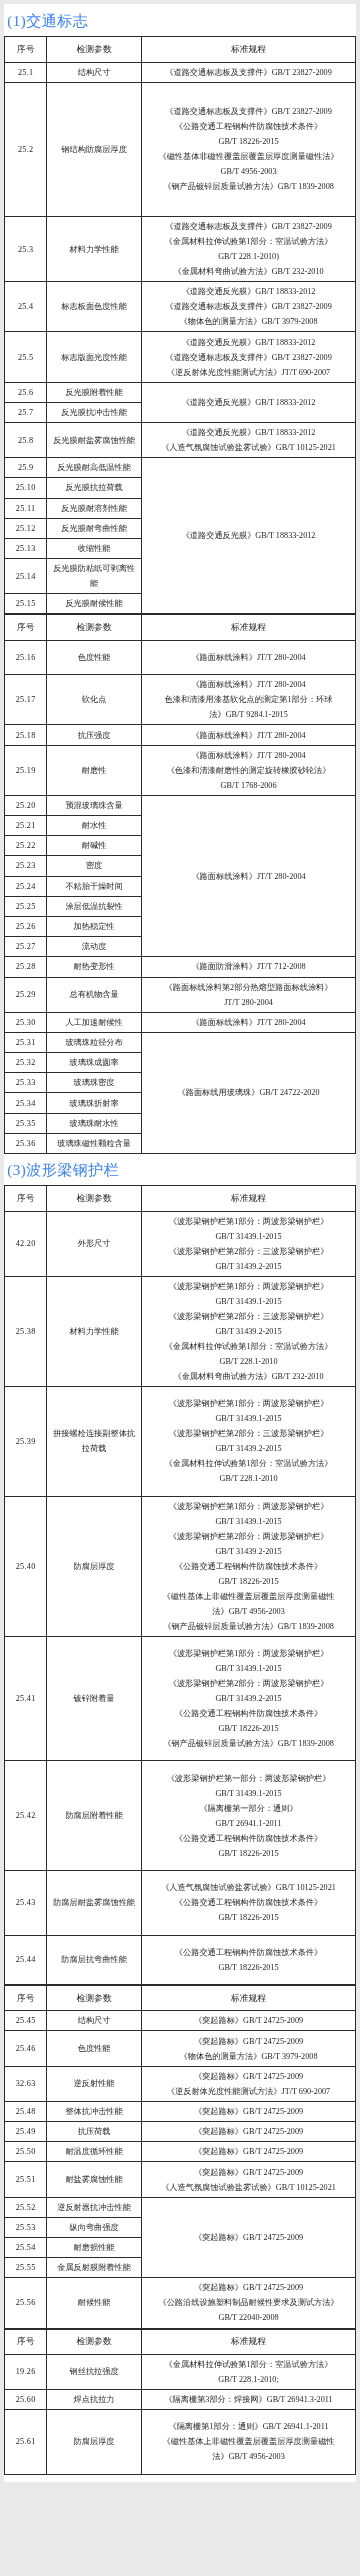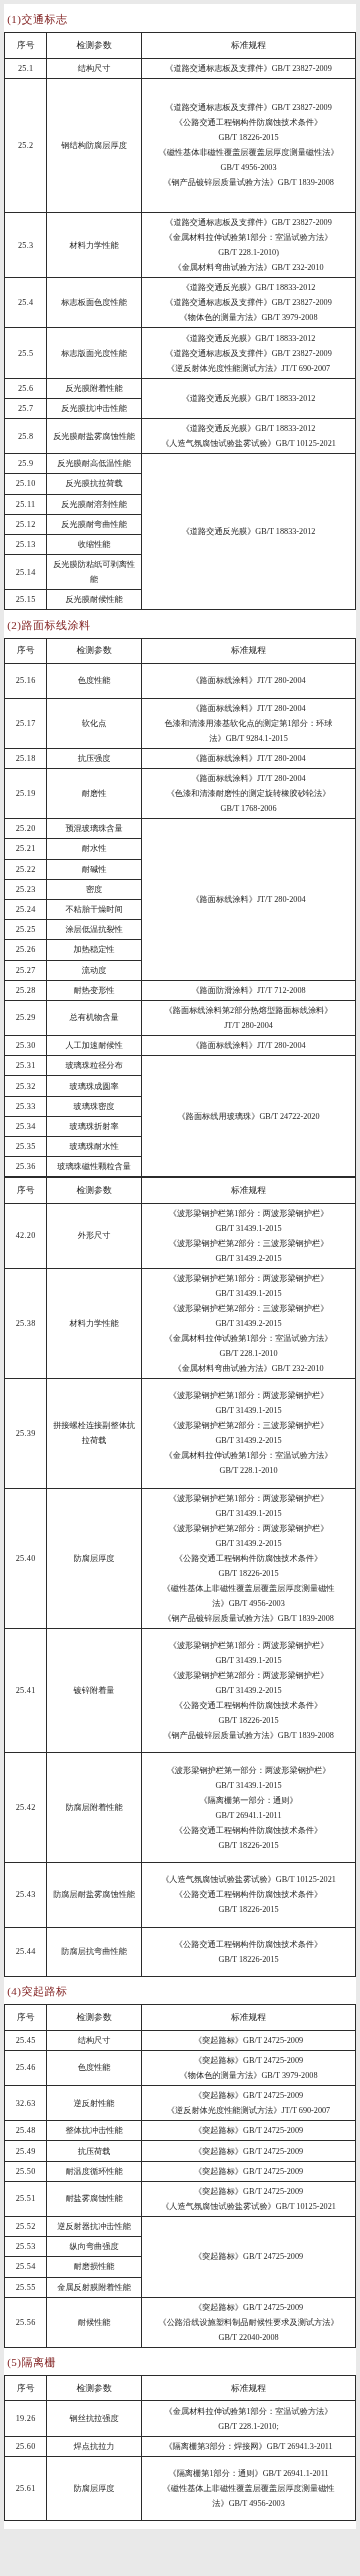--- a/index.html
+++ b/index.html
@@ -10,24 +10,24 @@
     color:#1f1f1f;
   }
   .page{
     background:#ffffff;
     margin:4.1px 4.1px 0 4.1px;
     width:352px;
     box-sizing:border-box;
     padding:1px 0 7.2px 0;
   }
   .section-title{
-    font-size:11px;
+    font-size:15px;
     letter-spacing:0.5px;
     padding:7.2px 3.1px 5.2px 3.1px;
-    color:#7f1d1d;
+    color:#3b82f6;
   }
   table{
     border-collapse:collapse;
     width:100%;
     table-layout:fixed;
   }
   th,td{
     border:1px solid #2b2b2b;
     text-align:center;
     vertical-align:middle;
@@ -149,21 +149,20 @@
               <td class="cell-param">反光膜防粘纸可剥离性能</td>
             </tr>
             <tr>
               <td class="cell-no">25.15</td>
               <td class="cell-param">反光膜耐候性能</td>
             </tr>
           </tbody>
         </table>
       </div>
       <div>
-        <div class="section-title">(2)路面标线涂料</div>
         <table>
           <colgroup>
             <col class="c-no">
             <col class="c-param">
             <col class="c-std">
           </colgroup>
           <thead>
             <tr>
               <th>序号</th>
               <th>检测参数</th>
@@ -261,135 +260,135 @@
               <td class="cell-no">25.34</td>
               <td class="cell-param">玻璃珠折射率</td>
             </tr>
             <tr>
               <td class="cell-no">25.35</td>
               <td class="cell-param">玻璃珠耐水性</td>
             </tr>
             <tr>
               <td class="cell-no">25.36</td>
               <td class="cell-param">玻璃珠磁性颗粒含量</td>
+            </tr>
+          </tbody>
+        </table>
+      </div>
+      <div>
+        <div class="section-title">(3)波形梁钢护栏</div>
+        <table>
+          <colgroup>
+            <col class="c-no">
+            <col class="c-param">
+            <col class="c-std">
+          </colgroup>
+          <thead>
+            <tr>
+              <th>序号</th>
+              <th>检测参数</th>
+              <th>标准规程</th>
+            </tr>
+          </thead>
+          <tbody>
+            <tr>
+              <td class="cell-no">42.20</td>
+              <td class="cell-param">外形尺寸</td>
+              <td class="cell-std">《波形梁钢护栏第1部分：两波形梁钢护栏》
+GB/T 31439.1-2015
+《波形梁钢护栏第2部分：三波形梁钢护栏》
+GB/T 31439.2-2015</td>
+            </tr>
+            <tr>
+              <td class="cell-no">25.38</td>
+              <td class="cell-param">材料力学性能</td>
+              <td class="cell-std">《波形梁钢护栏第1部分：两波形梁钢护栏》
+GB/T 31439.1-2015
+《波形梁钢护栏第2部分：三波形梁钢护栏》
+GB/T 31439.2-2015
+《金属材料拉伸试验第1部分：室温试验方法》
+GB/T 228.1-2010
+《金属材料弯曲试验方法》GB/T 232-2010</td>
+            </tr>
+            <tr class="h-tall">
+              <td class="cell-no">25.39</td>
+              <td class="cell-param">拼接螺栓连接副整体抗拉荷载</td>
+              <td class="cell-std">《波形梁钢护栏第1部分：两波形梁钢护栏》
+GB/T 31439.1-2015
+《波形梁钢护栏第2部分：三波形梁钢护栏》
+GB/T 31439.2-2015
+《金属材料拉伸试验第1部分：室温试验方法》
+GB/T 228.1-2010</td>
+            </tr>
+            <tr>
+              <td class="cell-no">25.40</td>
+              <td class="cell-param">防腐层厚度</td>
+              <td class="cell-std">《波形梁钢护栏第1部分：两波形梁钢护栏》
+GB/T 31439.1-2015
+《波形梁钢护栏第2部分：两波形梁钢护栏》
+GB/T 31439.2-2015
+《公路交通工程钢构件防腐蚀技术条件》
+GB/T 18226-2015
+《磁性基体上非磁性覆盖层覆盖层厚度测量磁性
+法》GB/T 4956-2003
+《钢产品镀锌层质量试验方法》GB/T 1839-2008</td>
+            </tr>
+            <tr class="h-tall">
+              <td class="cell-no">25.41</td>
+              <td class="cell-param">镀锌附着量</td>
+              <td class="cell-std">《波形梁钢护栏第1部分：两波形梁钢护栏》
+GB/T 31439.1-2015
+《波形梁钢护栏第2部分：两波形梁钢护栏》
+GB/T 31439.2-2015
+《公路交通工程钢构件防腐蚀技术条件》
+GB/T 18226-2015
+《钢产品镀锌层质量试验方法》GB/T 1839-2008</td>
+            </tr>
+            <tr class="h-tall">
+              <td class="cell-no">25.42</td>
+              <td class="cell-param">防腐层附着性能</td>
+              <td class="cell-std">《波形梁钢护栏第一部分：两波形梁钢护栏》
+GB/T 31439.1-2015
+《隔离栅第一部分：通则》
+GB/T 26941.1-2011
+《公路交通工程钢构件防腐蚀技术条件》
+GB/T 18226-2015</td>
+            </tr>
+            <tr class="h-tall">
+              <td class="cell-no">25.43</td>
+              <td class="cell-param">防腐层耐盐雾腐蚀性能</td>
+              <td class="cell-std">《人造气氛腐蚀试验盐雾试验》GB/T 10125-2021
+《公路交通工程钢构件防腐蚀技术条件》
+GB/T 18226-2015</td>
+            </tr>
+            <tr class="h-tall">
+              <td class="cell-no">25.44</td>
+              <td class="cell-param">防腐层抗弯曲性能</td>
+              <td class="cell-std">《公路交通工程钢构件防腐蚀技术条件》
+GB/T 18226-2015</td>
             </tr>
           </tbody>
         </table>
       </div>
       <div>
         <table>
           <colgroup>
             <col class="c-no">
             <col class="c-param">
             <col class="c-std">
           </colgroup>
           <thead>
             <tr>
               <th>序号</th>
               <th>检测参数</th>
               <th>标准规程</th>
             </tr>
           </thead>
           <tbody>
             <tr>
-              <td class="cell-no">42.20</td>
-              <td class="cell-param">外形尺寸</td>
-              <td class="cell-std">《波形梁钢护栏第1部分：两波形梁钢护栏》
-GB/T 31439.1-2015
-《波形梁钢护栏第2部分：三波形梁钢护栏》
-GB/T 31439.2-2015</td>
-            </tr>
-            <tr>
-              <td class="cell-no">25.38</td>
-              <td class="cell-param">材料力学性能</td>
-              <td class="cell-std">《波形梁钢护栏第1部分：两波形梁钢护栏》
-GB/T 31439.1-2015
-《波形梁钢护栏第2部分：三波形梁钢护栏》
-GB/T 31439.2-2015
-《金属材料拉伸试验第1部分：室温试验方法》
-GB/T 228.1-2010
-《金属材料弯曲试验方法》GB/T 232-2010</td>
-            </tr>
-            <tr class="h-tall">
-              <td class="cell-no">25.39</td>
-              <td class="cell-param">拼接螺栓连接副整体抗拉荷载</td>
-              <td class="cell-std">《波形梁钢护栏第1部分：两波形梁钢护栏》
-GB/T 31439.1-2015
-《波形梁钢护栏第2部分：三波形梁钢护栏》
-GB/T 31439.2-2015
-《金属材料拉伸试验第1部分：室温试验方法》
-GB/T 228.1-2010</td>
-            </tr>
-            <tr>
-              <td class="cell-no">25.40</td>
-              <td class="cell-param">防腐层厚度</td>
-              <td class="cell-std">《波形梁钢护栏第1部分：两波形梁钢护栏》
-GB/T 31439.1-2015
-《波形梁钢护栏第2部分：两波形梁钢护栏》
-GB/T 31439.2-2015
-《公路交通工程钢构件防腐蚀技术条件》
-GB/T 18226-2015
-《磁性基体上非磁性覆盖层覆盖层厚度测量磁性
-法》GB/T 4956-2003
-《钢产品镀锌层质量试验方法》GB/T 1839-2008</td>
-            </tr>
-            <tr class="h-tall">
-              <td class="cell-no">25.41</td>
-              <td class="cell-param">镀锌附着量</td>
-              <td class="cell-std">《波形梁钢护栏第1部分：两波形梁钢护栏》
-GB/T 31439.1-2015
-《波形梁钢护栏第2部分：两波形梁钢护栏》
-GB/T 31439.2-2015
-《公路交通工程钢构件防腐蚀技术条件》
-GB/T 18226-2015
-《钢产品镀锌层质量试验方法》GB/T 1839-2008</td>
-            </tr>
-            <tr class="h-tall">
-              <td class="cell-no">25.42</td>
-              <td class="cell-param">防腐层附着性能</td>
-              <td class="cell-std">《波形梁钢护栏第一部分：两波形梁钢护栏》
-GB/T 31439.1-2015
-《隔离栅第一部分：通则》
-GB/T 26941.1-2011
-《公路交通工程钢构件防腐蚀技术条件》
-GB/T 18226-2015</td>
-            </tr>
-            <tr class="h-tall">
-              <td class="cell-no">25.43</td>
-              <td class="cell-param">防腐层耐盐雾腐蚀性能</td>
-              <td class="cell-std">《人造气氛腐蚀试验盐雾试验》GB/T 10125-2021
-《公路交通工程钢构件防腐蚀技术条件》
-GB/T 18226-2015</td>
-            </tr>
-            <tr class="h-tall">
-              <td class="cell-no">25.44</td>
-              <td class="cell-param">防腐层抗弯曲性能</td>
-              <td class="cell-std">《公路交通工程钢构件防腐蚀技术条件》
-GB/T 18226-2015</td>
-            </tr>
-          </tbody>
-        </table>
-      </div>
-      <div>
-        <div class="section-title">(4)突起路标</div>
-        <table>
-          <colgroup>
-            <col class="c-no">
-            <col class="c-param">
-            <col class="c-std">
-          </colgroup>
-          <thead>
-            <tr>
-              <th>序号</th>
-              <th>检测参数</th>
-              <th>标准规程</th>
-            </tr>
-          </thead>
-          <tbody>
-            <tr>
               <td class="cell-no">25.45</td>
               <td class="cell-param">结构尺寸</td>
               <td class="cell-std">《突起路标》GB/T 24725-2009</td>
             </tr>
             <tr>
               <td class="cell-no">25.46</td>
               <td class="cell-param">色度性能</td>
               <td class="cell-std">《突起路标》GB/T 24725-2009
 《物体色的测量方法》GB/T 3979-2008</td>
             </tr>
@@ -441,21 +440,20 @@
               <td class="cell-no">25.56</td>
               <td class="cell-param">耐候性能</td>
               <td class="cell-std">《突起路标》GB/T 24725-2009
 《公路沿线设施塑料制品耐候性要求及测试方法》
 GB/T 22040-2008</td>
             </tr>
           </tbody>
         </table>
       </div>
       <div>
-        <div class="section-title">(5)隔离栅</div>
         <table>
           <colgroup>
             <col class="c-no">
             <col class="c-param">
             <col class="c-std">
           </colgroup>
           <thead>
             <tr>
               <th>序号</th>
               <th>检测参数</th>

